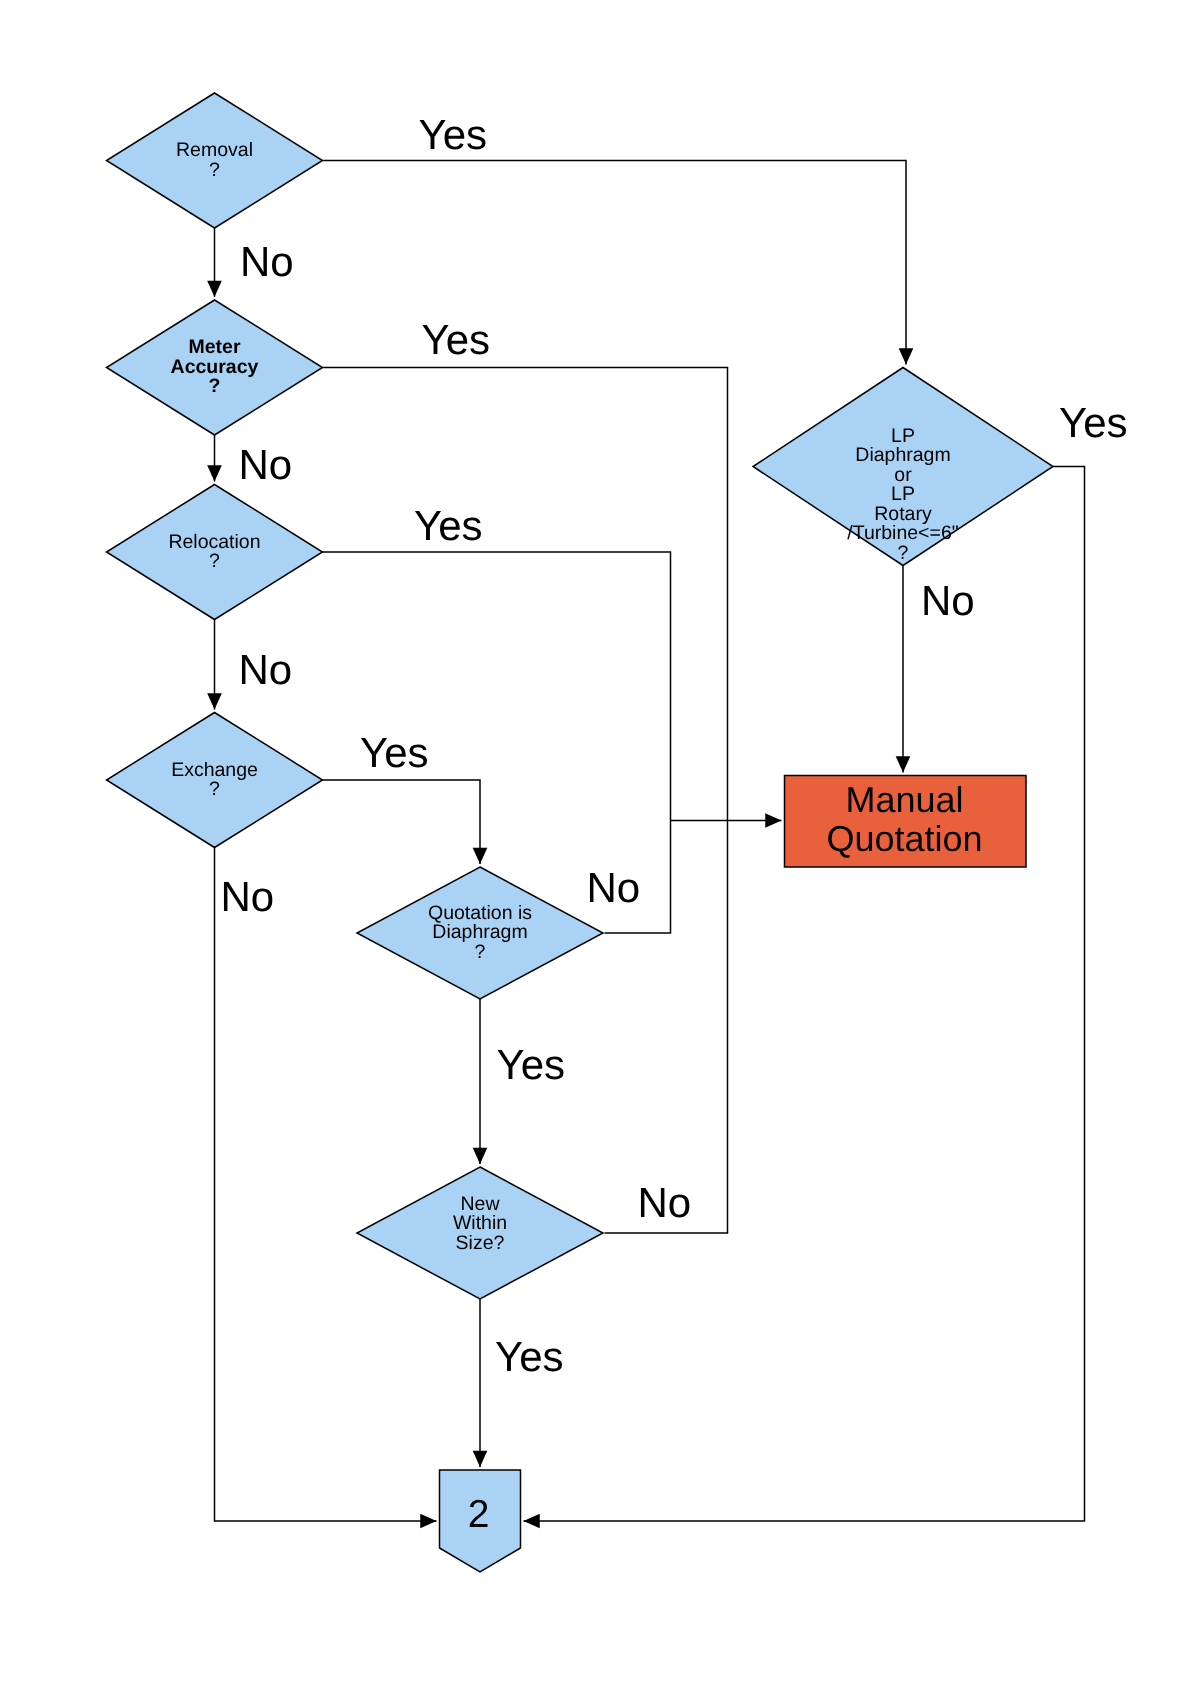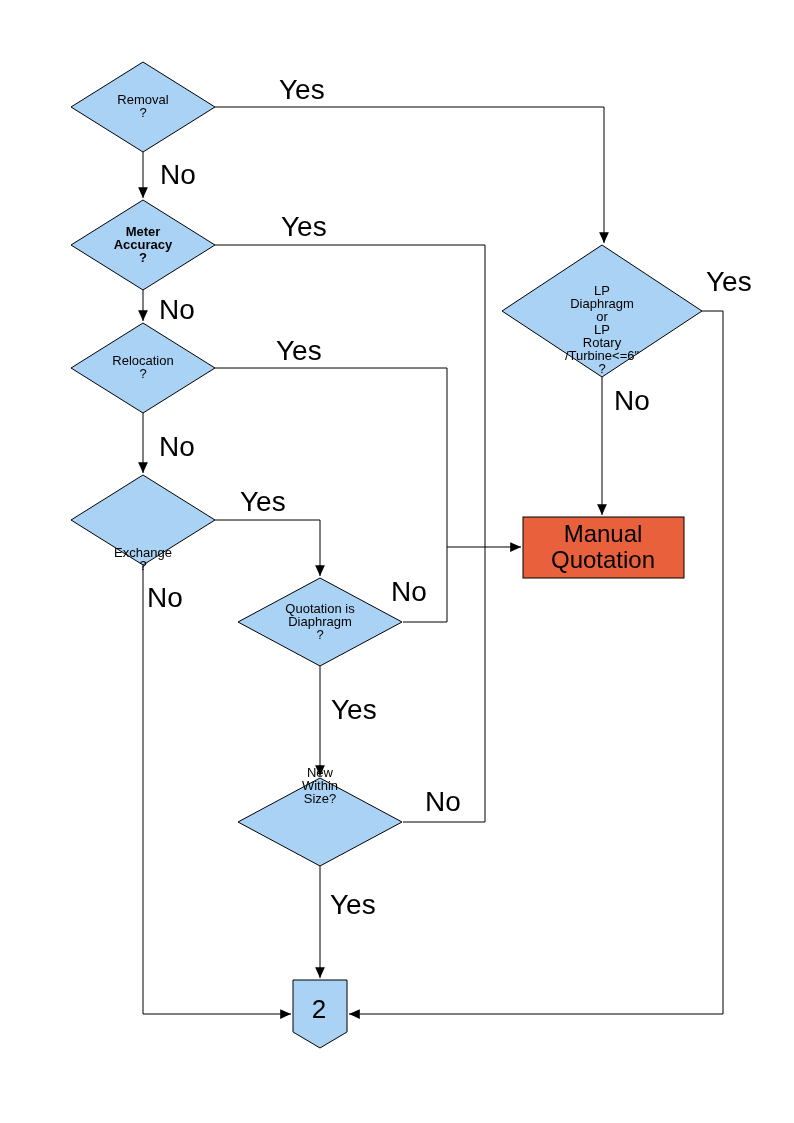--- a/index.html
+++ b/index.html
@@ -74,26 +74,26 @@
     </g>
   </svg>
 
   <div class="node-label" style="left:143px; top:106px;">Removal
 ?</div>
   <div class="node-label" style="left:143px; top:244px;font-weight:bold;">Meter
 Accuracy
 ?</div>
   <div class="node-label" style="left:143px; top:367px;">Relocation
 ?</div>
-  <div class="node-label" style="left:143px; top:519px;margin-top:40px;">Exchange
+  <div class="node-label" style="left:143px; top:519px;">Exchange
 ?</div>
   <div class="node-label" style="left:320px; top:621px;">Quotation is
 Diaphragm
 ?</div>
-  <div class="node-label" style="left:320px; top:785px;">New
+  <div class="node-label" style="left:320px; top:815px;">New
 Within
 Size?</div>
   <div class="node-label" style="left:602px; top:329px;">LP
 Diaphragm
 or
 LP
 Rotary
 /Turbine&lt;=6"
 ?</div>
   <div class="node-label big" style="left:603px; top:547px;">Manual

